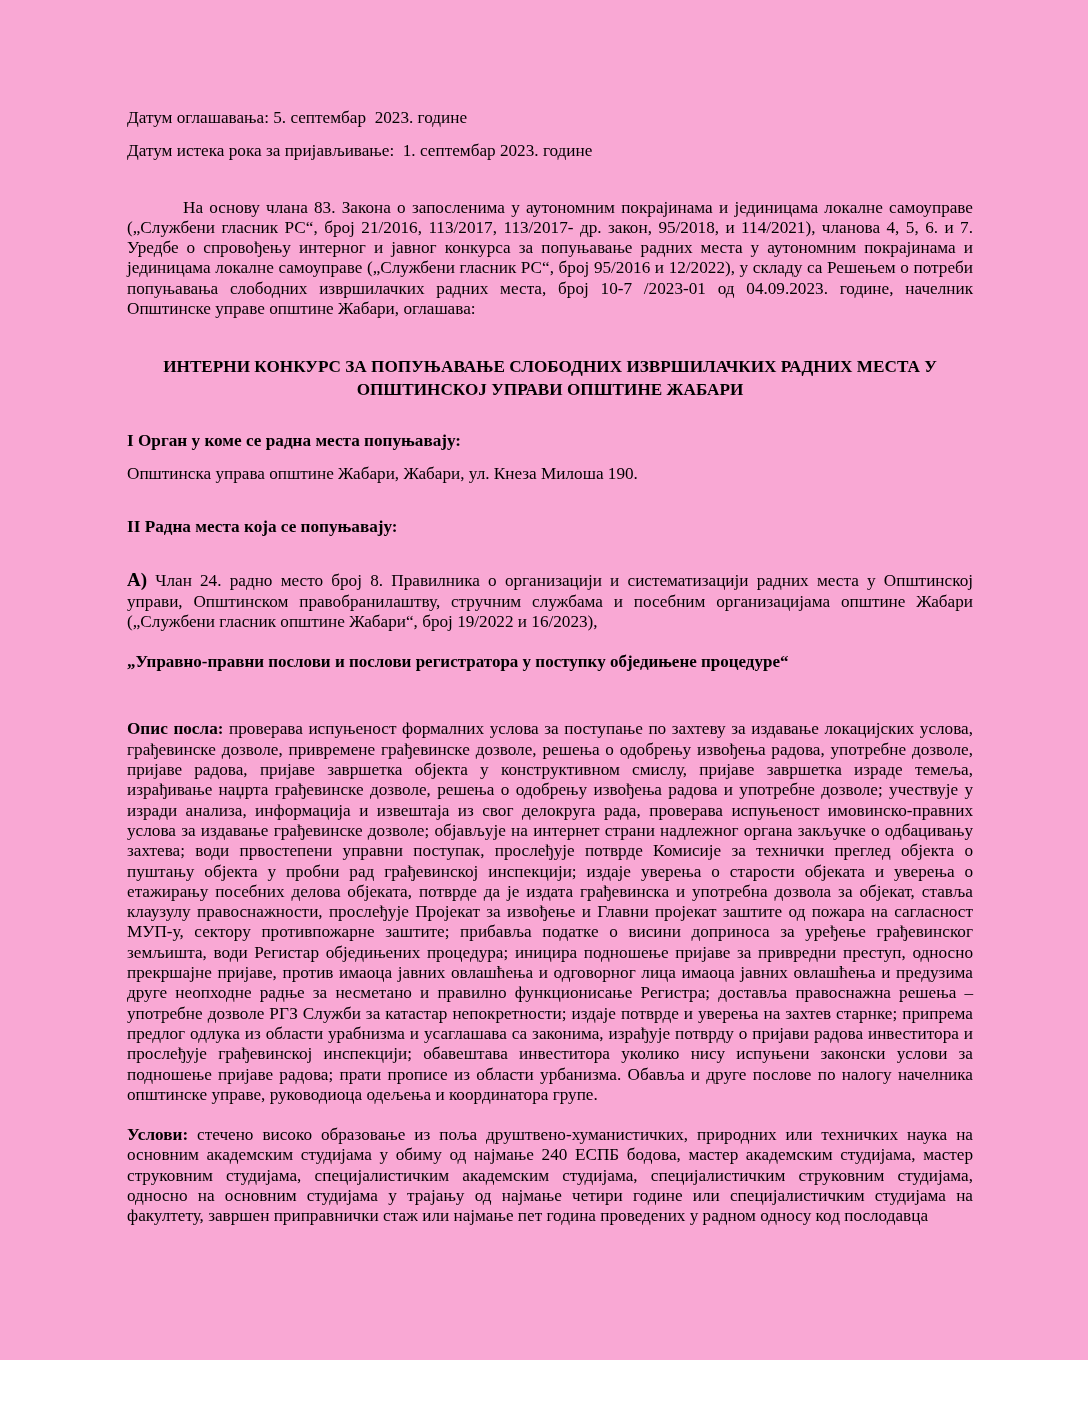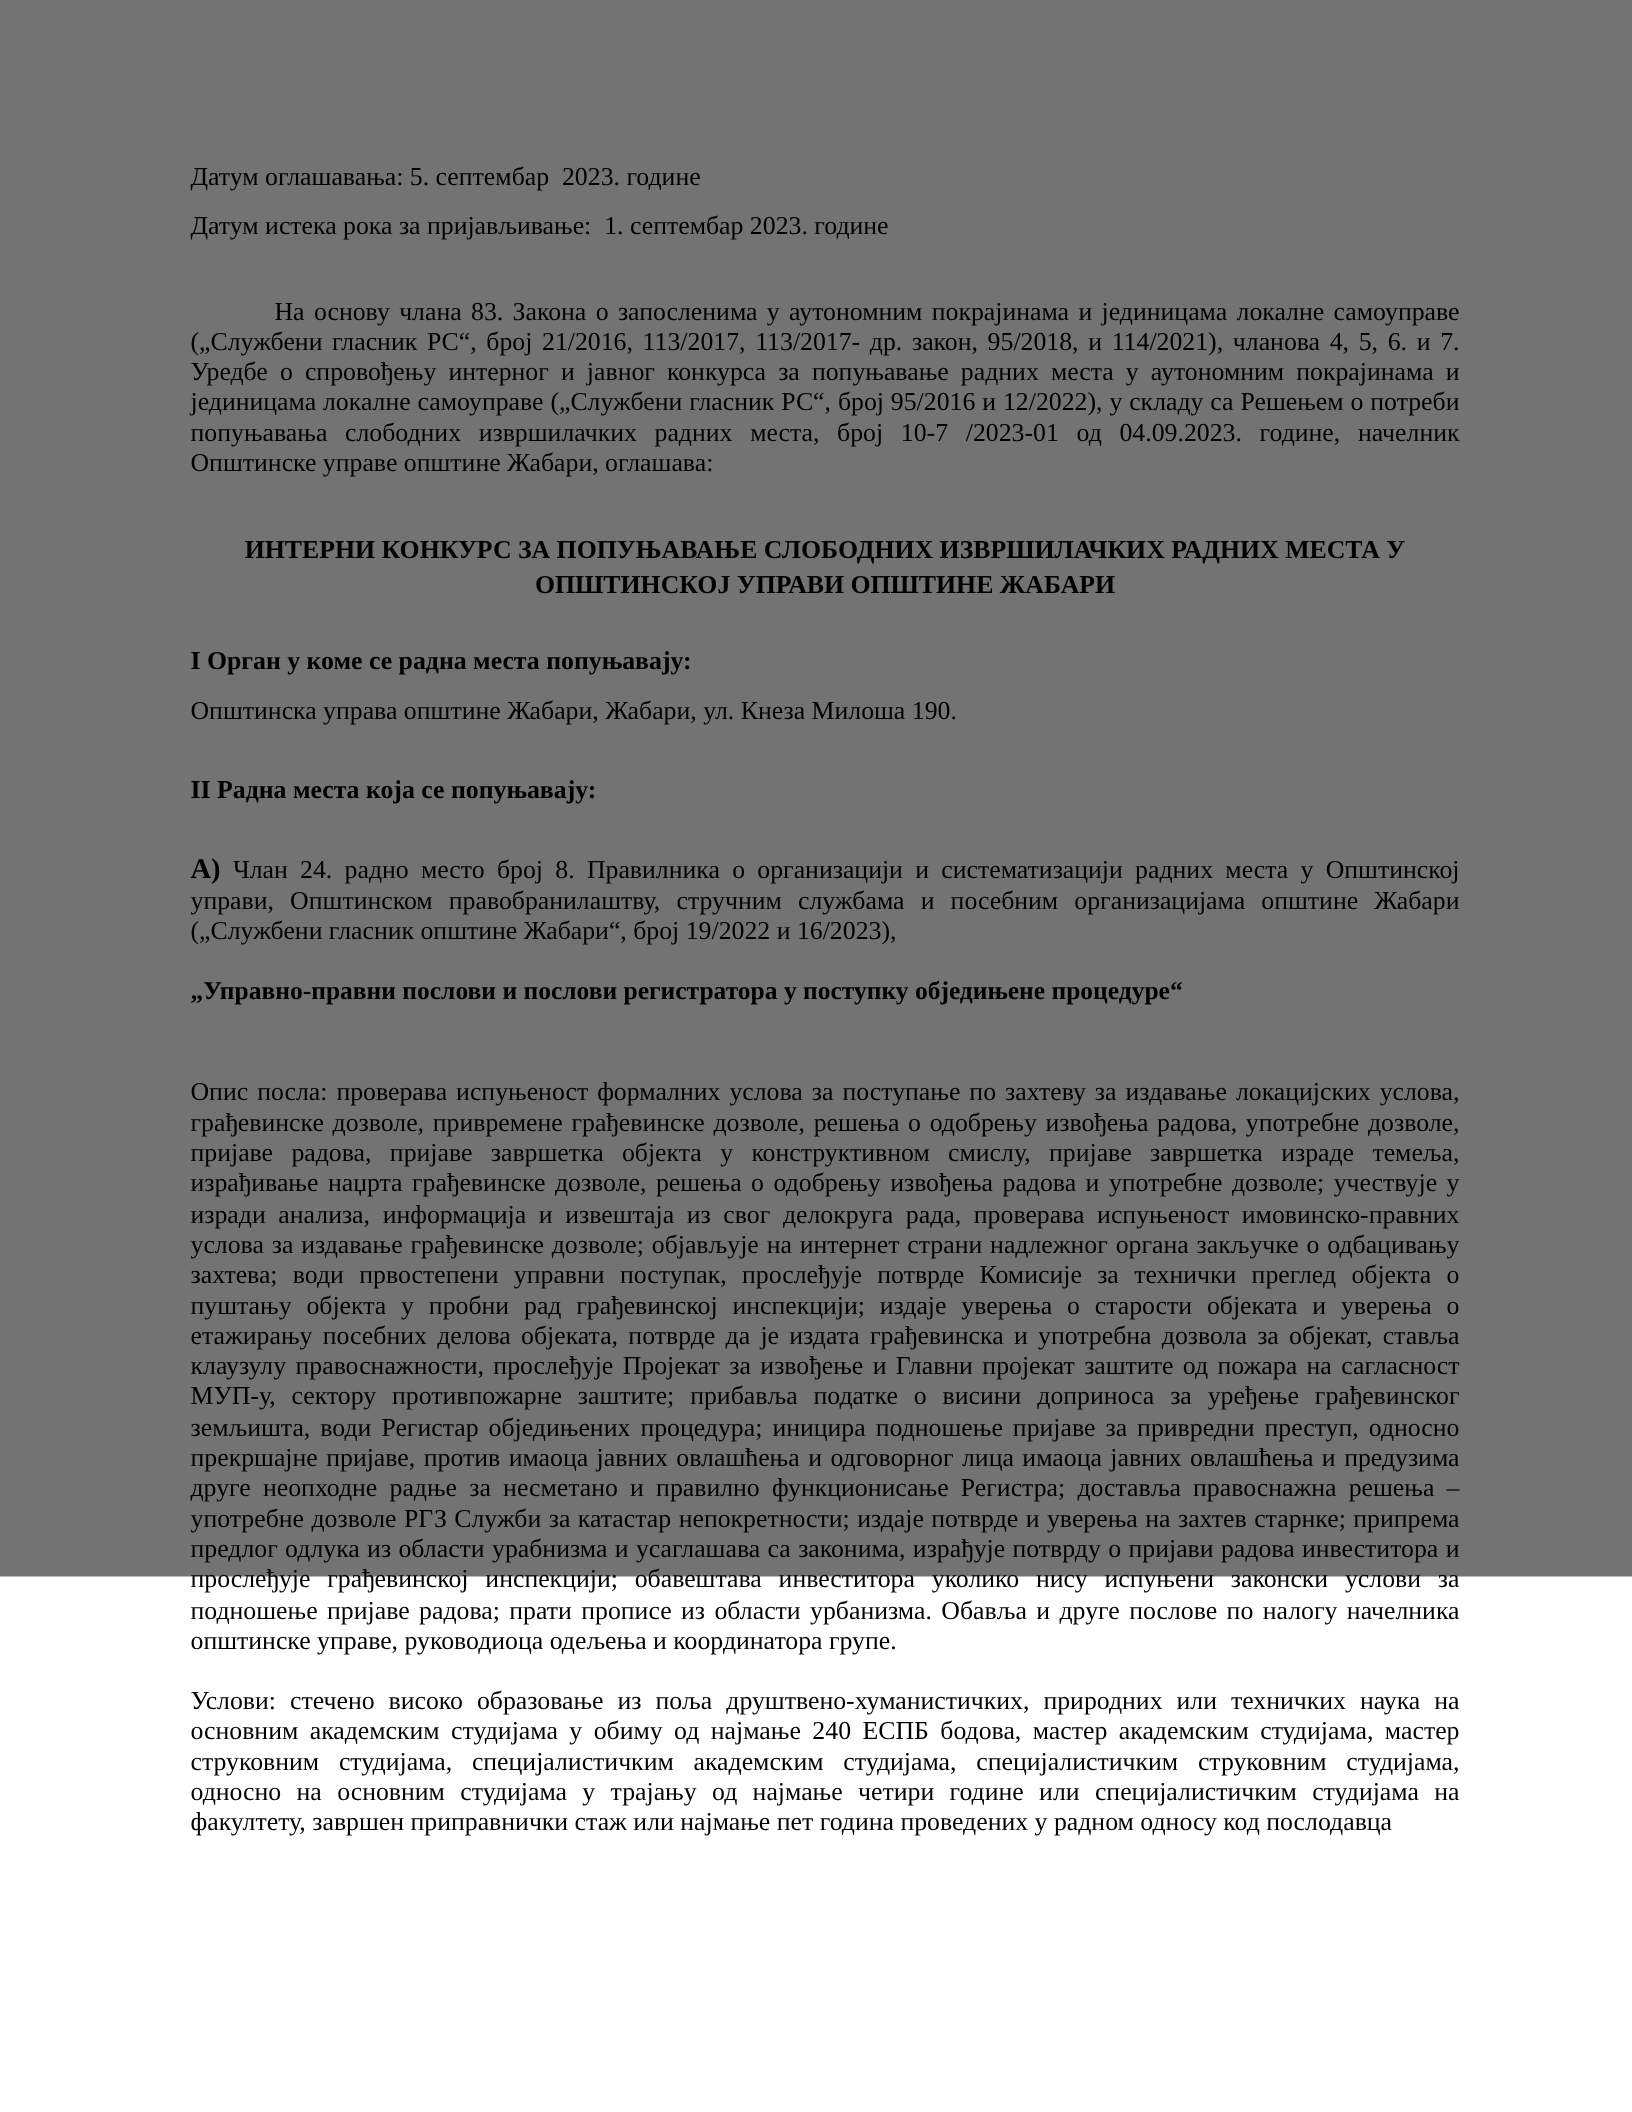--- a/index.html
+++ b/index.html
@@ -11,22 +11,22 @@
   body {
     width: 1088px;
     height: 1408px;
     font-family: "Liberation Serif", "DejaVu Serif", serif;
     color: #000000;
     overflow: hidden;
   }
   .page {
     position: relative;
     width: 1088px;
-    height: 1051px;
-    background: #737373;
+    height: 1360px;
+    background: #f9a8d4;
     box-sizing: border-box;
   }
   .content {
     position: absolute;
     left: 127px;
     top: 108px;
     width: 846px;
   }
 
   
@@ -112,21 +112,21 @@
 
   
   .body-para {
     font-size: 17.2px;
     line-height: 20.3px;
     text-align: justify;
     text-justify: inter-word;
     margin: 0;
     hyphens: none;
   }
-  .body-para b { font-weight: normal; }
+  .body-para b { font-weight: bold; }
   .lead { font-weight: bold; }
 </style>
 </head>
 <body>
 
 <div class="page">
   <div class="content">
 
     <div class="date-line">Датум оглашавања: 5. септембар  2023. године</div>
 

